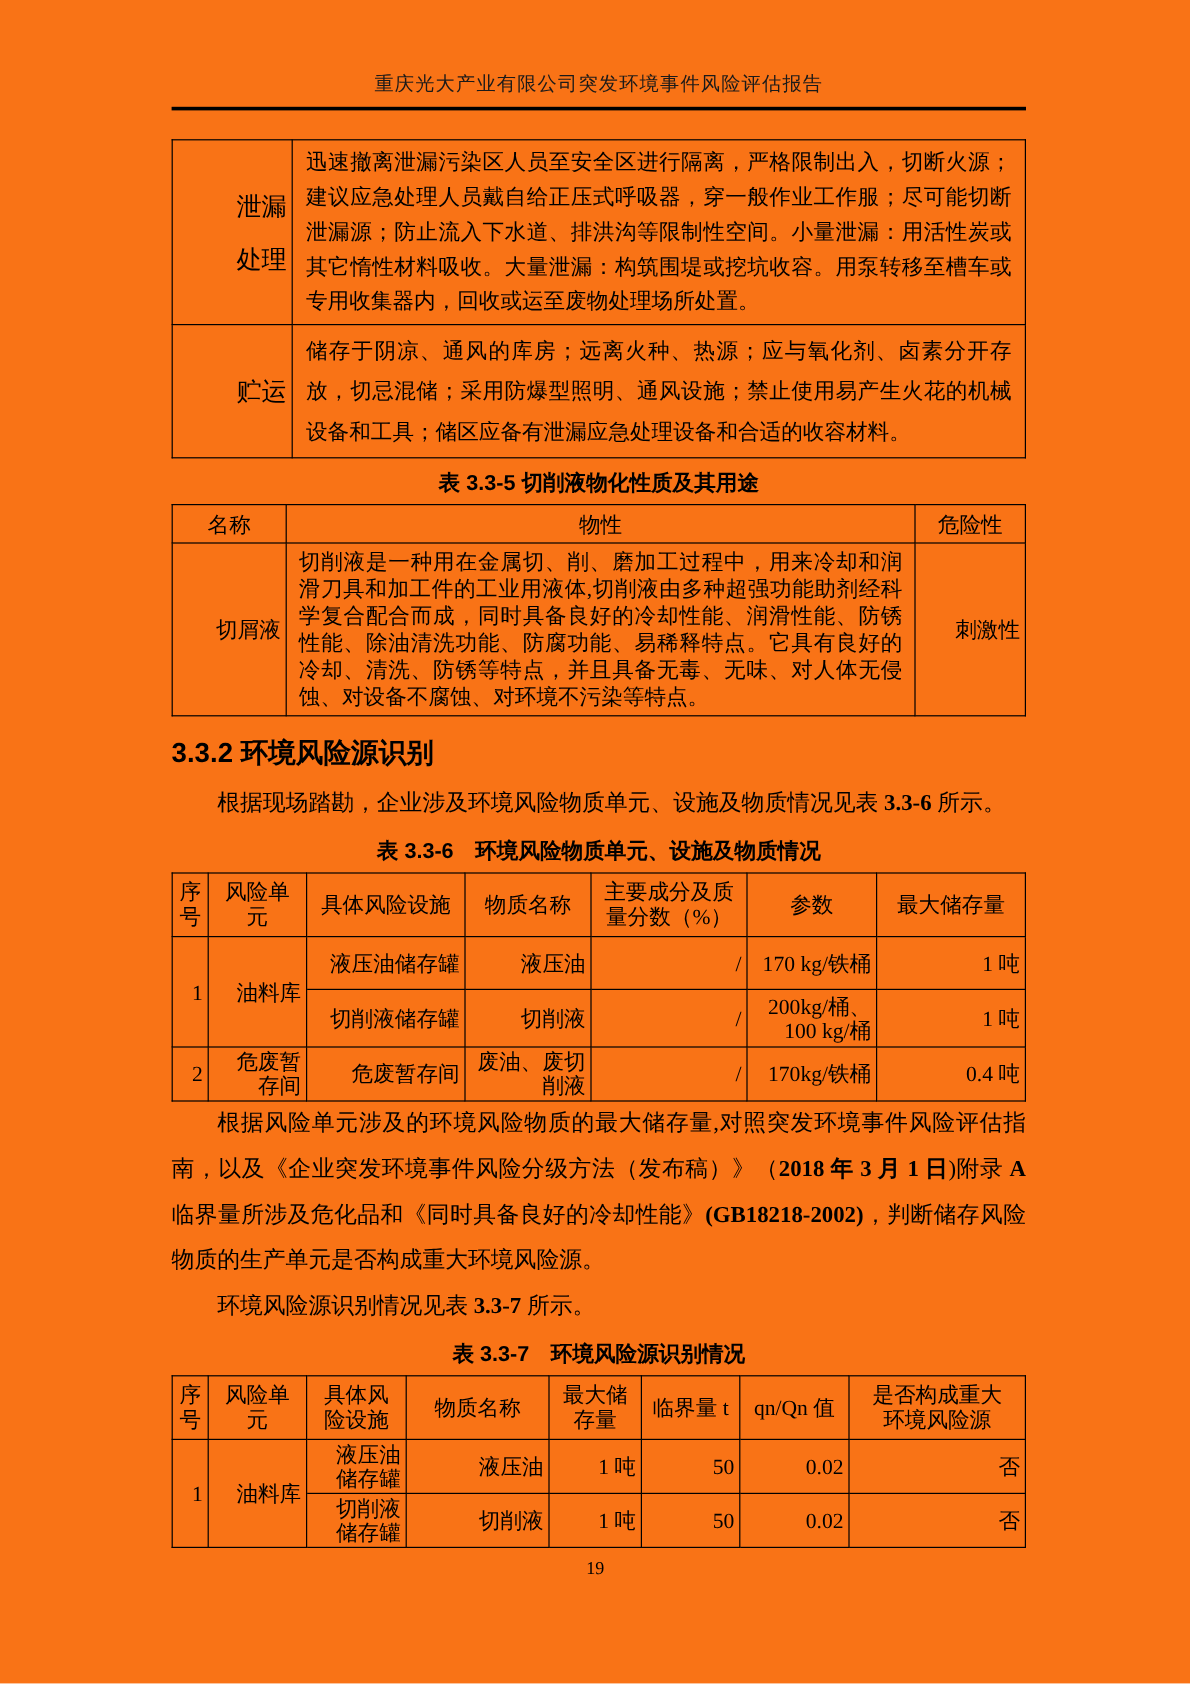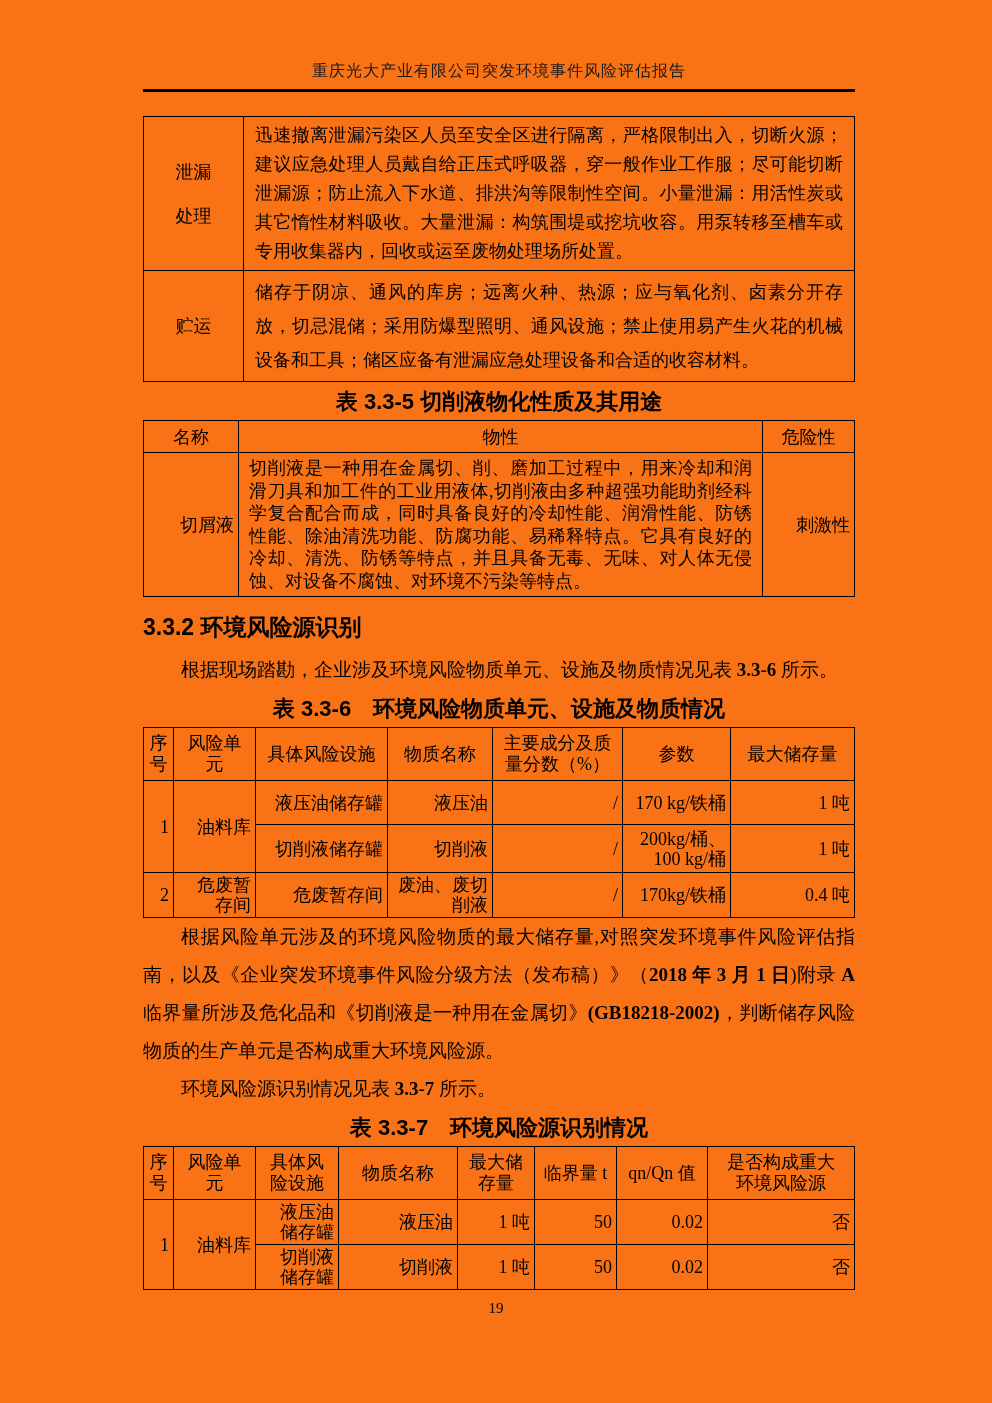--- a/index.html
+++ b/index.html
@@ -35,32 +35,32 @@
     padding: 2px 4px;
     font-size: 18px;
   }
   .pre { white-space: pre-line; }
   .center { text-align: right; }
   .just { text-align: justify; }
 
   
   .tbl-cont { margin-top: 24px; }
   .tbl-cont col.c-label { width: 100px; }
-  .tbl-cont td.lbl { text-align: center; line-height: 44px; font-size: 18px; }
+  .tbl-cont td.lbl { text-align: right; line-height: 44px; font-size: 21px; }
   .tbl-cont td.txt { padding: 4px 11px 4px 11px; }
   .tbl-cont tr.r1 td.txt { line-height: 29px; }
   .tbl-cont tr.r2 td.txt { line-height: 34px; }
 
   
   .caption {
     margin: 8px 0 6px 0;
     text-align: center;
     font-family: "Liberation Sans", "DejaVu Sans", sans-serif;
     font-weight: bold;
-    font-size: 22px;
+    font-size: 18px;
     line-height: 24px;
   }
   .section-heading {
     margin: 14px 0 8px 0;
     font-family: "Liberation Sans", "DejaVu Sans", sans-serif;
     font-weight: bold;
     font-size: 23px;
     line-height: 32px;
   }
 
@@ -200,21 +200,21 @@
         <td>危废暂存间</td>
         <td class="pre">废油、废切
 削液</td>
         <td>/</td>
         <td>170kg/铁桶</td>
         <td>0.4 吨</td>
       </tr>
     </tbody>
       </table>
 
-    <p class="para"><span>根据风险单元涉及的环境风险物质的最大储存量,对照突发环境事件风险评估指南，以及《企业突发环境事件风险分级方法（发布稿）》（</span><span class="b">2018 年 3 月 1 日</span><span>)附录 </span><span class="b">A</span><span> 临界量所涉及危化品和《切削液是一种用在金属切》</span><span class="b">(GB18218-2002)</span><span>，判断储存风险物质的生产单元是否构成重大环境风险源。</span></p>
+    <p class="para"><span>根据风险单元涉及的环境风险物质的最大储存量,对照突发环境事件风险评估指南，以及《企业突发环境事件风险分级方法（发布稿）》（</span><span class="b">2018 年 3 月 1 日</span><span>)附录 </span><span class="b">A</span><span> 临界量所涉及危化品和《同时具备良好的冷却性能》</span><span class="b">(GB18218-2002)</span><span>，判断储存风险物质的生产单元是否构成重大环境风险源。</span></p>
     <p class="para"><span>环境风险源识别情况见表 </span><span class="b">3.3-7</span><span> 所示。</span></p>
 
     <div class="caption">表 3.3-7　环境风险源识别情况</div>
 
     <table class="tbl tbl-data tbl-337">
       <colgroup>
         <col style="width:30px">
           <col style="width:82px">
           <col style="width:83px">
           <col style="width:119px">

